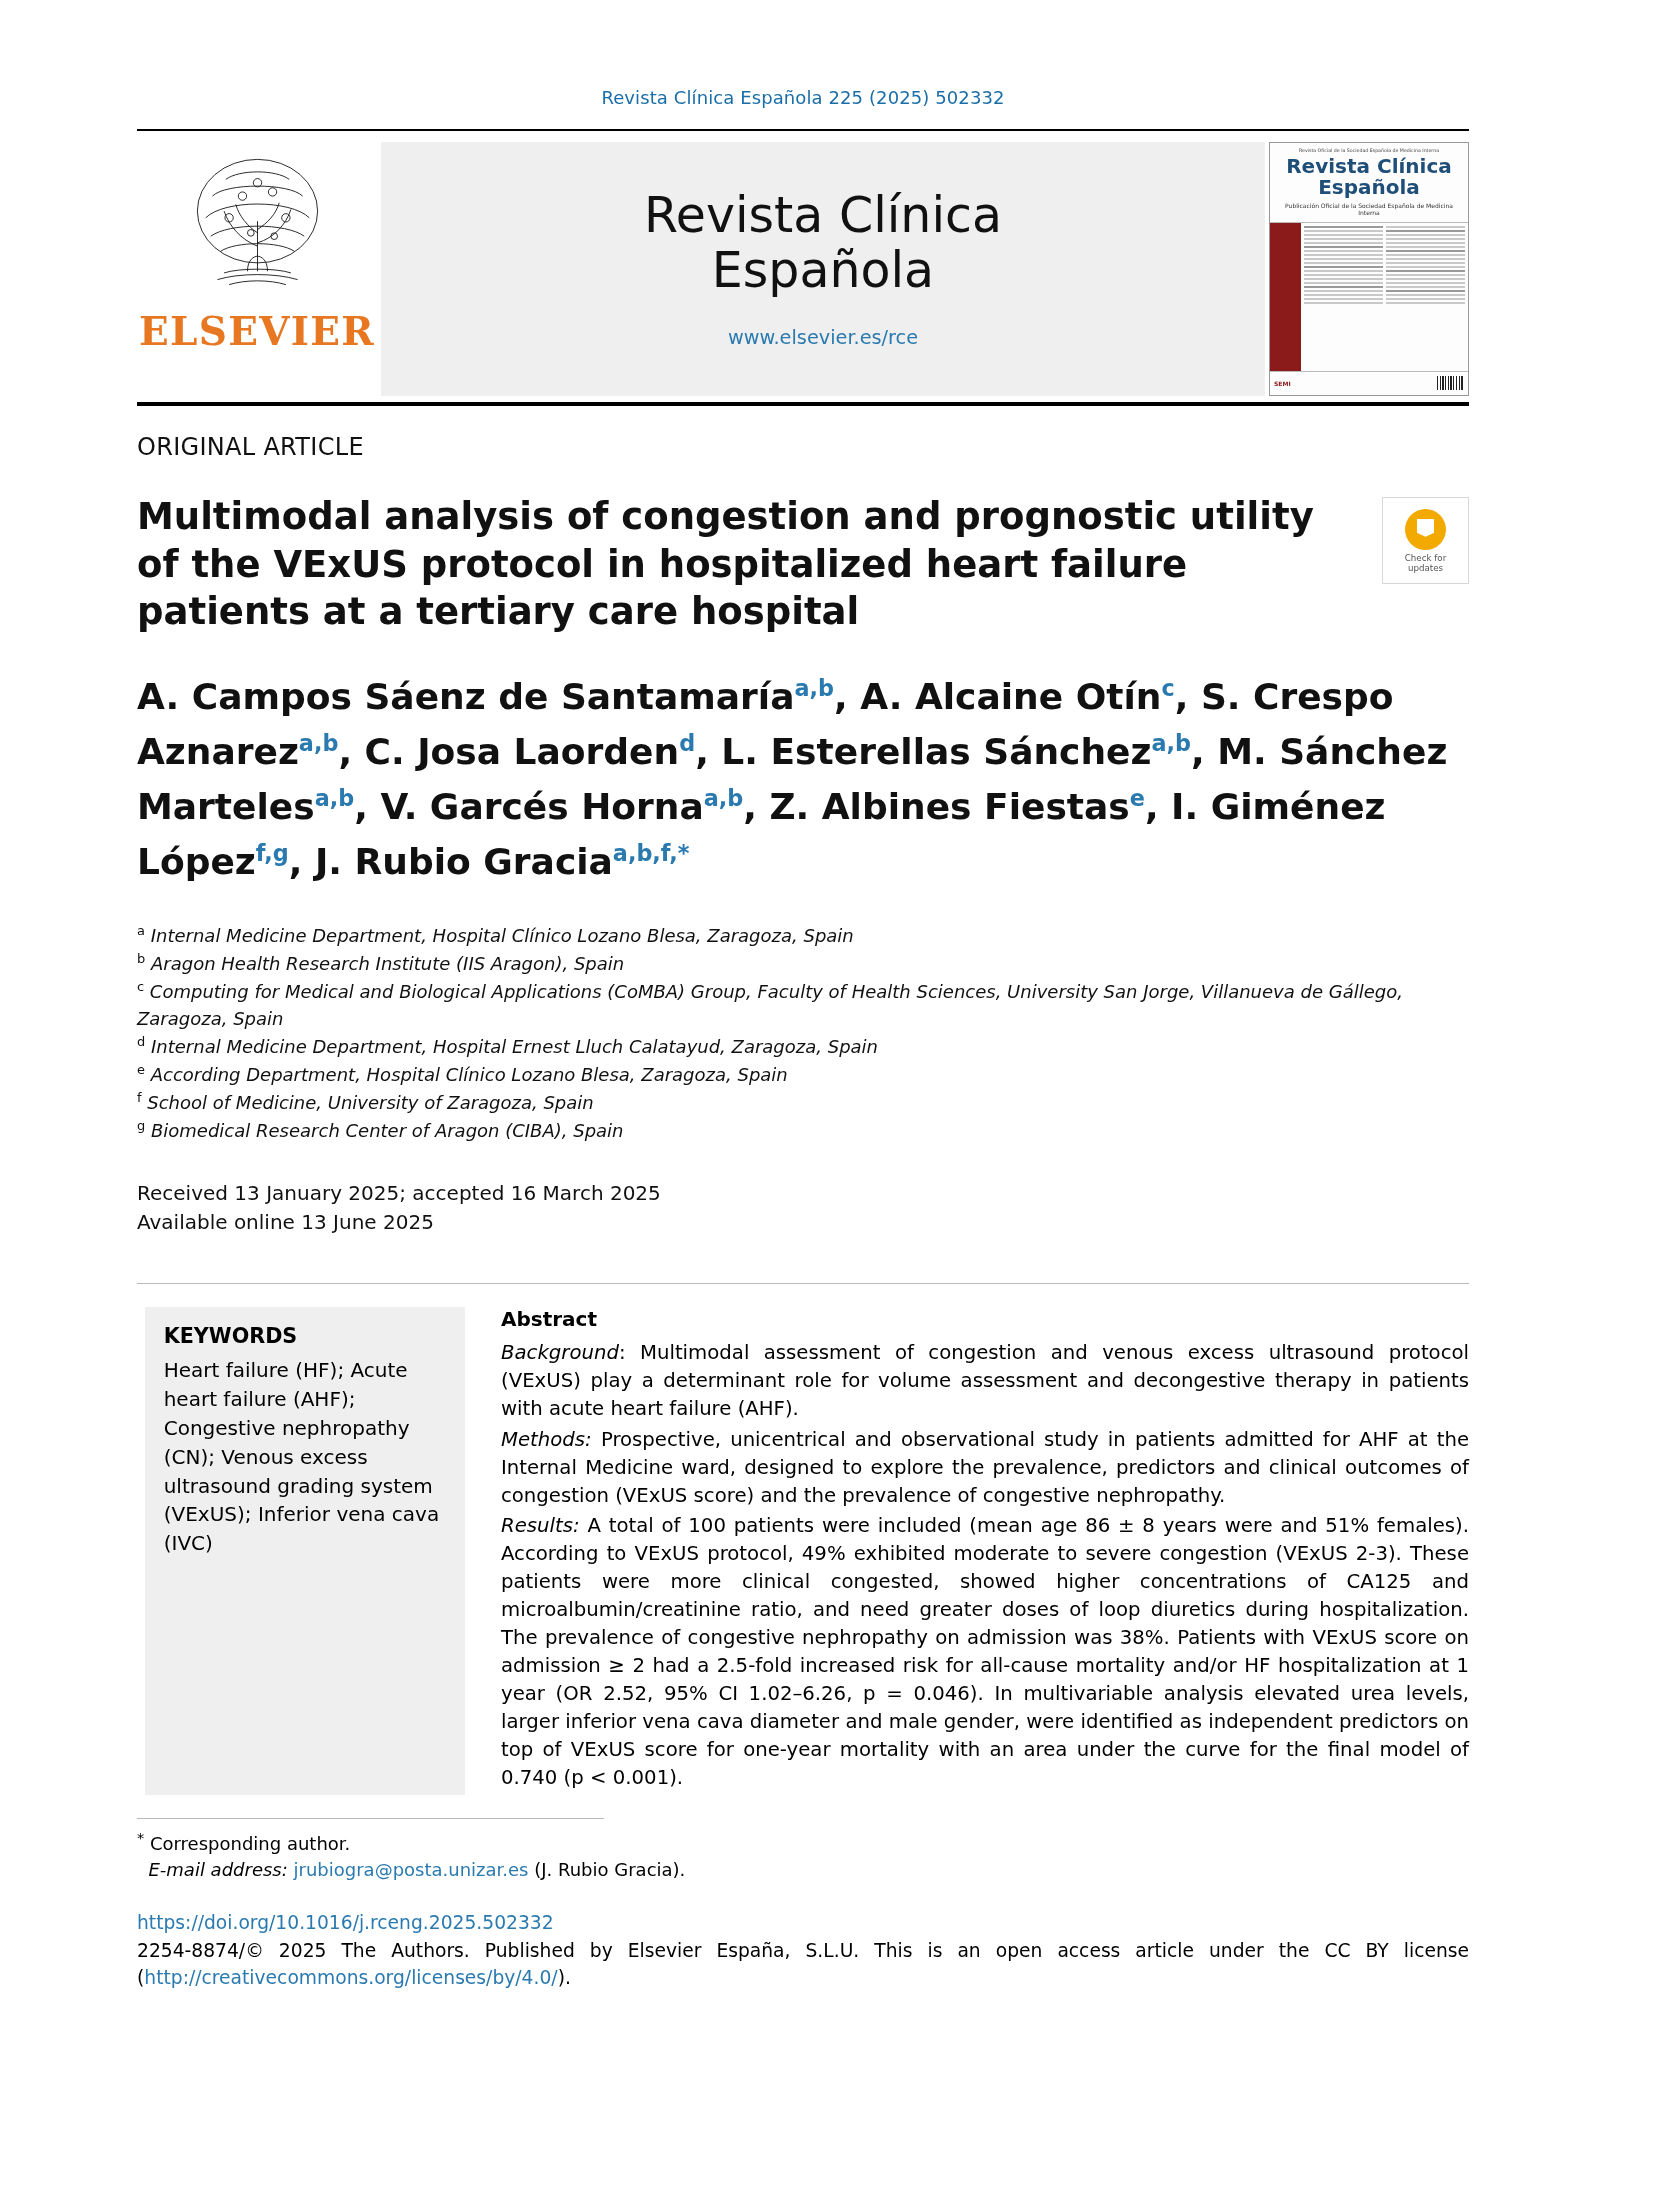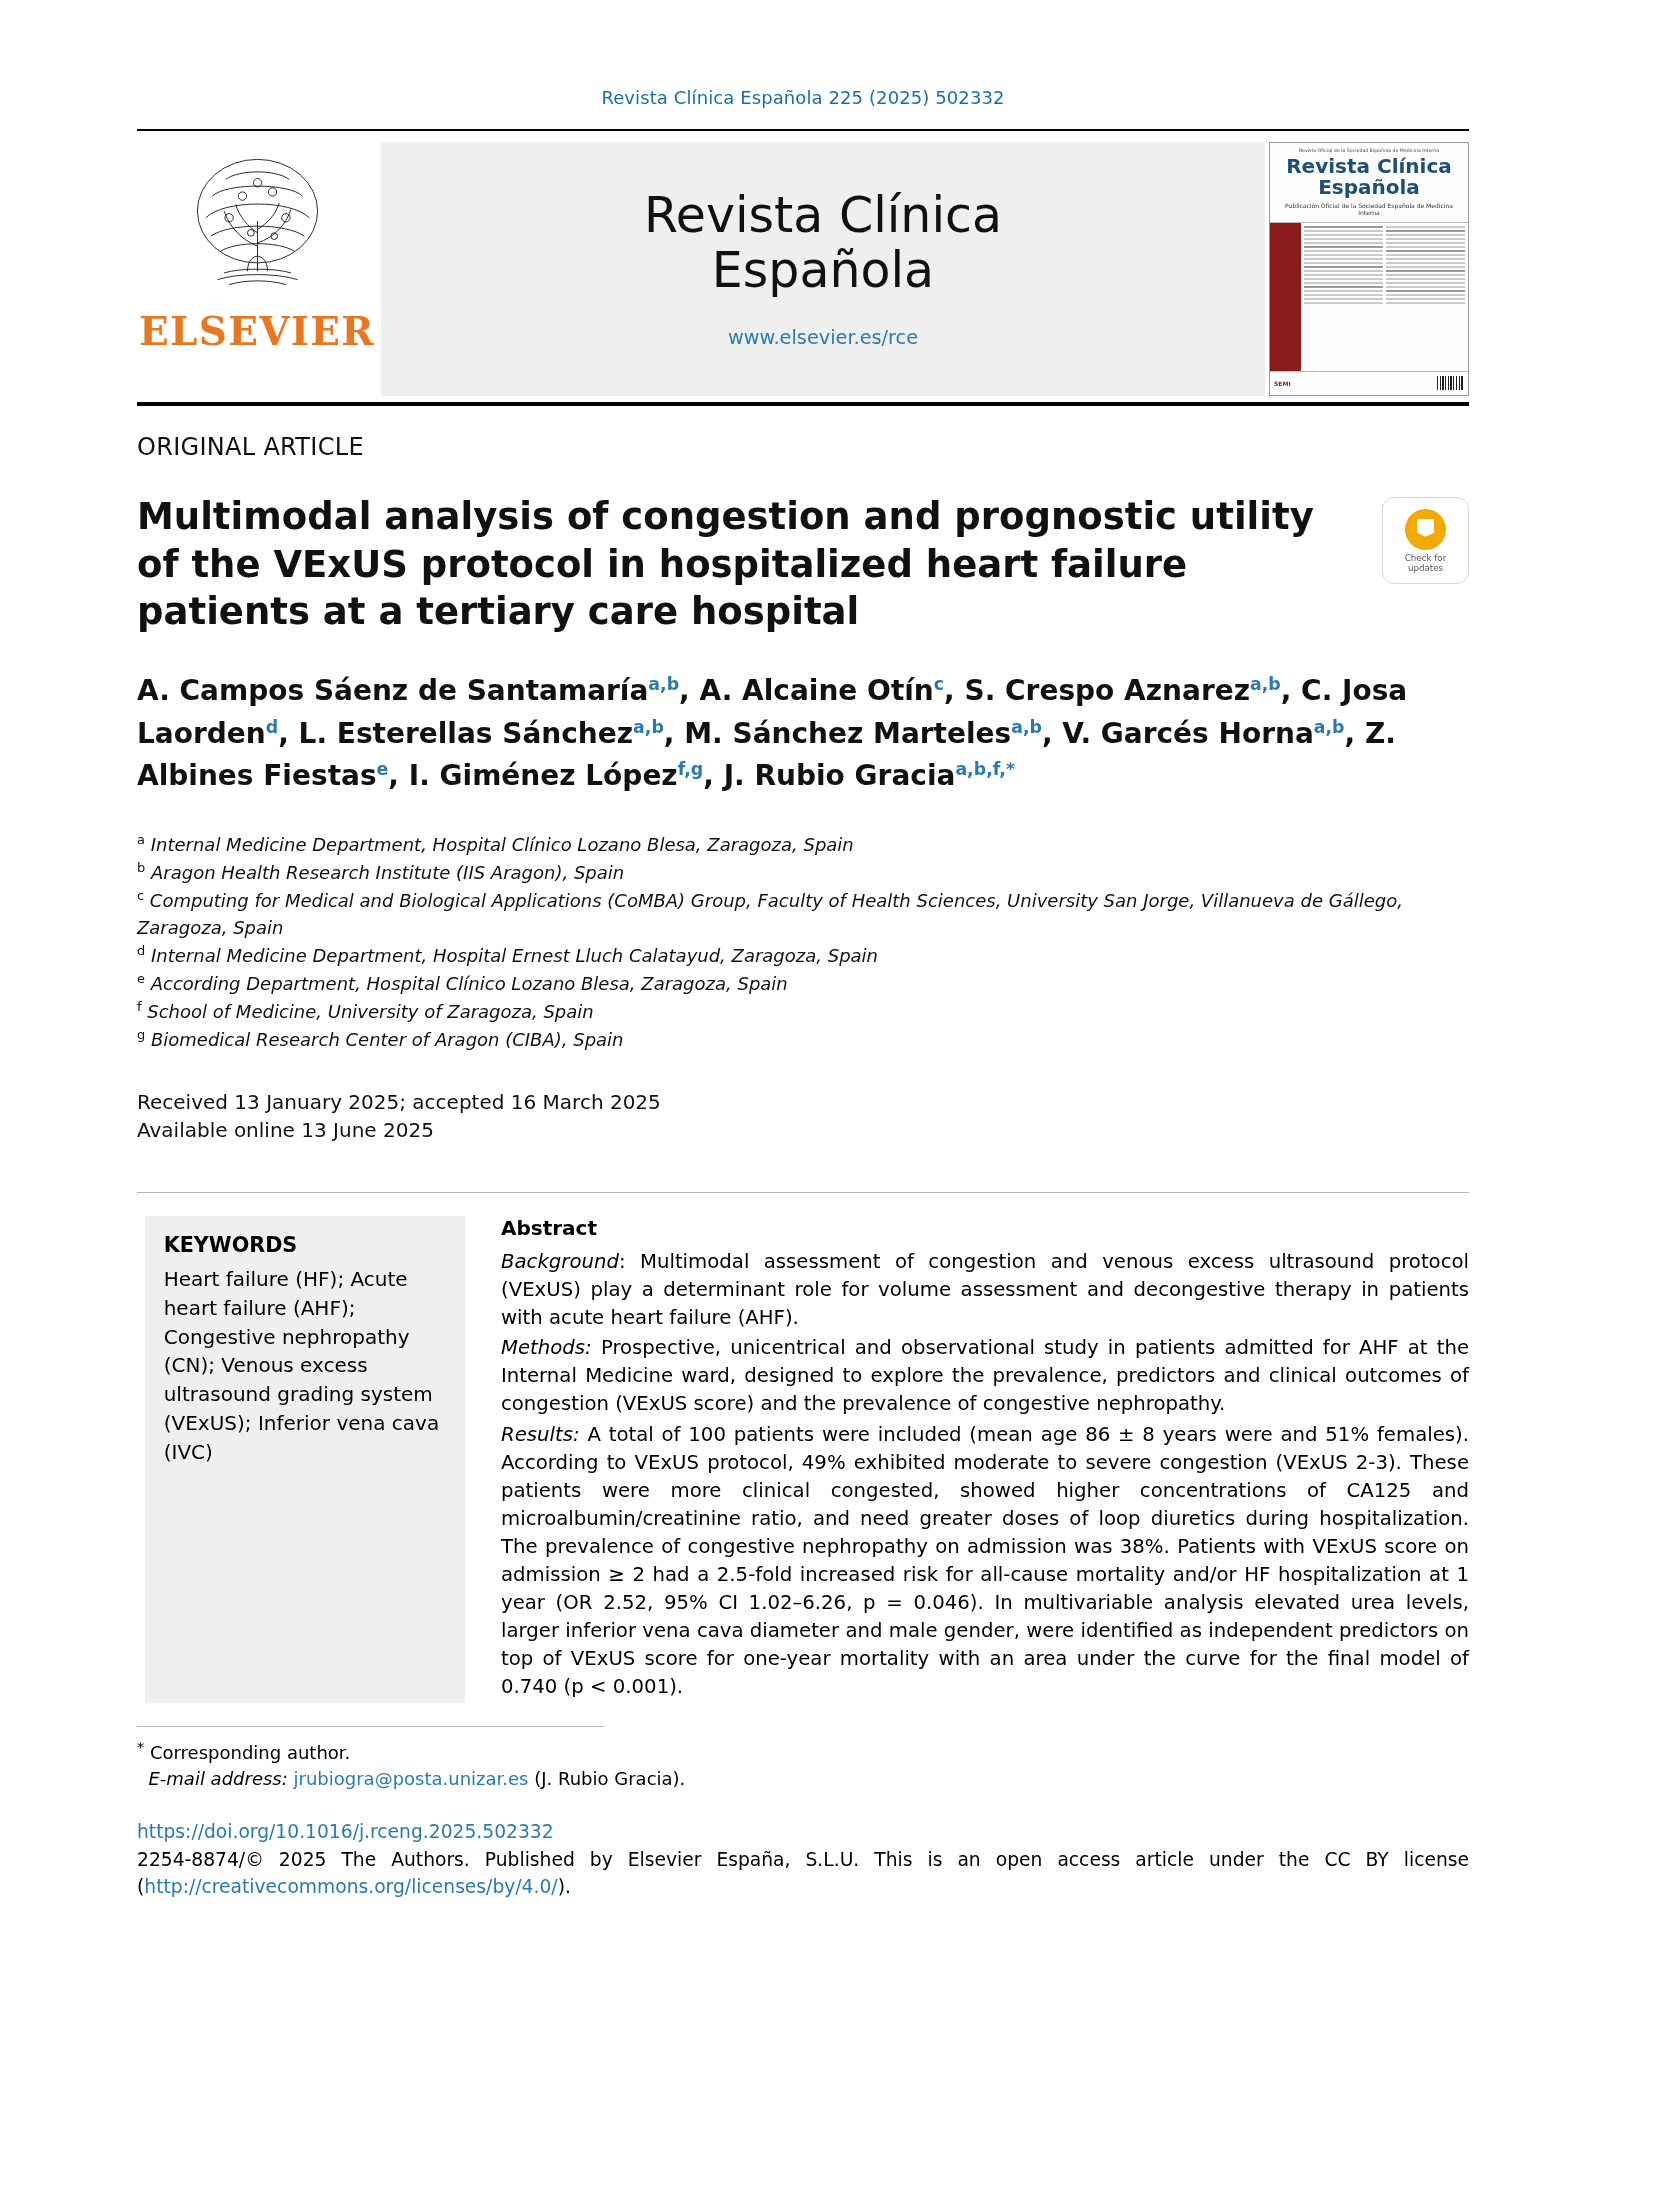--- a/index.html
+++ b/index.html
@@ -101,40 +101,40 @@
     flex:1;
     font-size:37px;
     line-height:1.28;
     font-weight:bold;
     color:#111;
     padding-right:20px;
   }
   .crossmark {
     width:85px; height:85px; flex:0 0 85px;
     border:1.3px solid #d8d8d8;
-    border-radius:12px;
+    border-radius:0;
     display:flex; flex-direction:column; align-items:center; justify-content:center;
     background:#fff;
     margin-top:4px;
   }
   .cm-circle {
     width:41px;height:41px;border-radius:50%;
     background:#f2a900;
     display:flex;align-items:center;justify-content:center;
   }
   .cm-book { width:17.3px;height:21.3px;background:#fff;position:relative; }
   .cm-book:after{content:"";position:absolute;left:0;right:0;bottom:0;height:7.3px;
     background:#f2a900;clip-path:polygon(0 0,50% 55%,100% 0,100% 100%,0 100%);}
   .cm-t1 { font-size:8.7px; color:#555; margin-top:2.7px; }
   .cm-t2 { font-size:8.7px; color:#555; }
 
   
   .authors {
     margin-top:35px;
-    font-size:28px;
+    font-size:36px;
     line-height:1.52;
     font-weight:bold;
     color:#111;
   }
   .authors sup { font-size:.62em; font-weight:bold; color:#2a7ab0; vertical-align:super; }
 
   
   .affils {
     margin-top:32px;
     font-size:18px;

